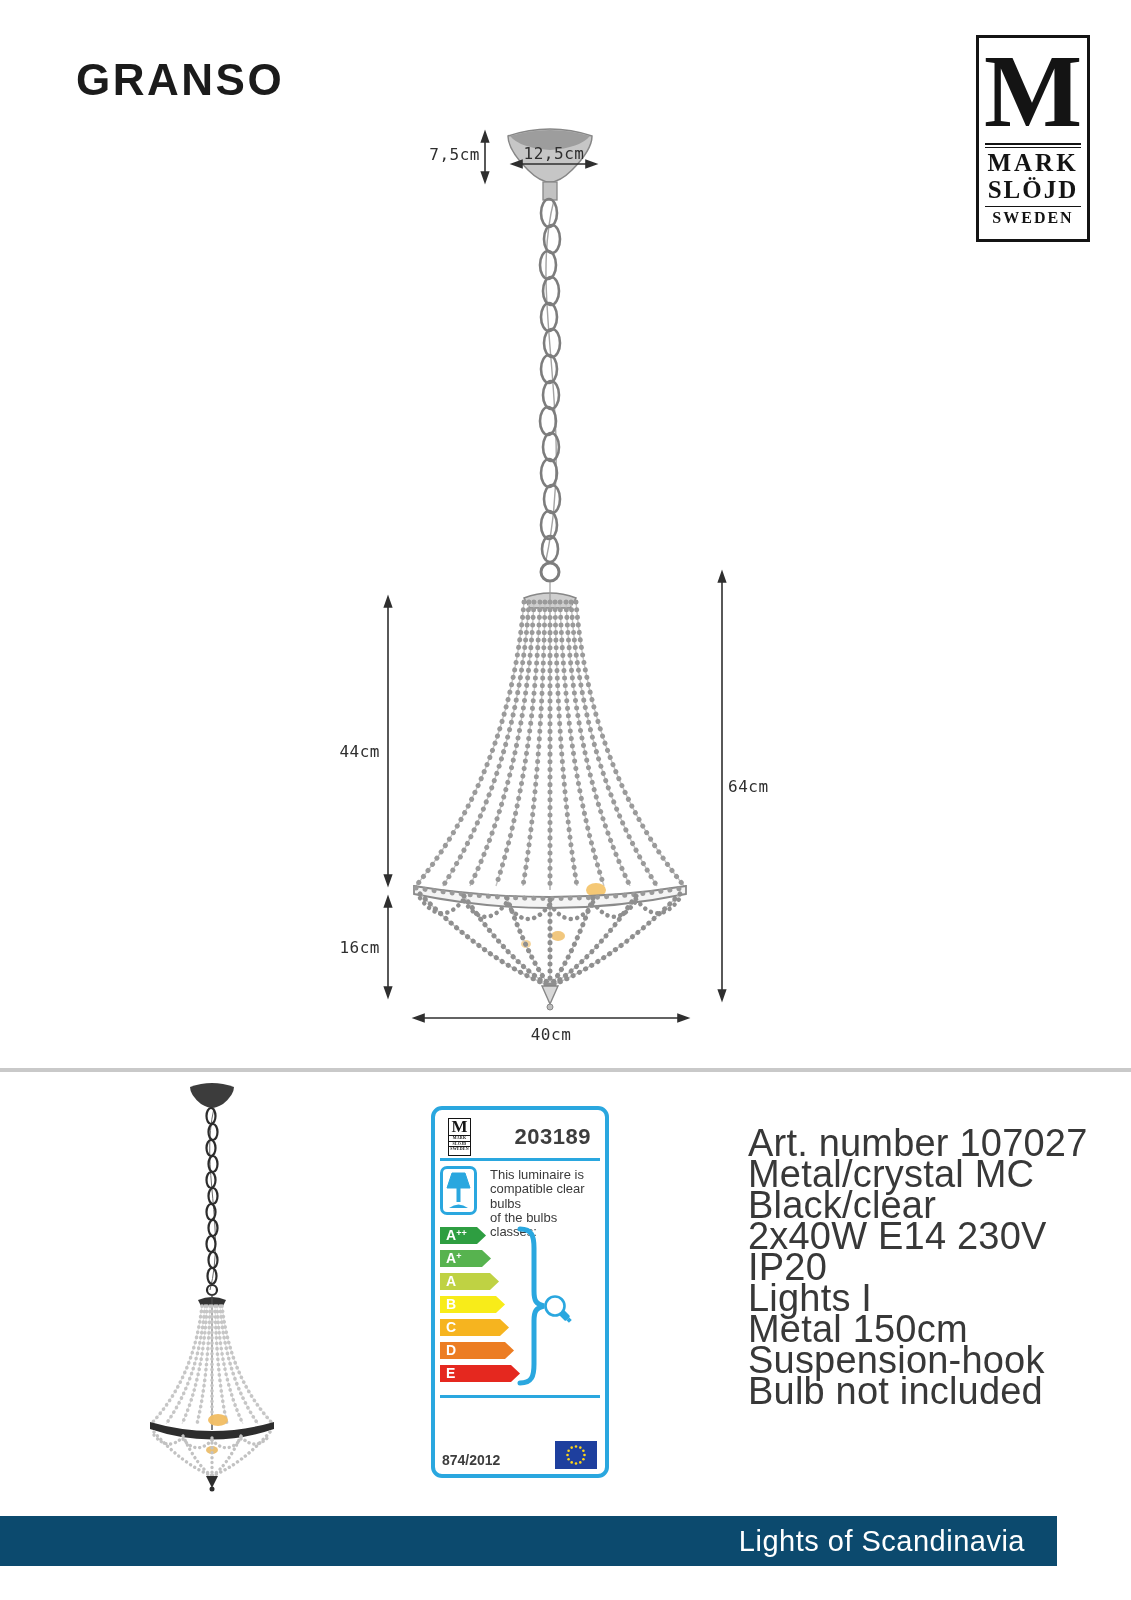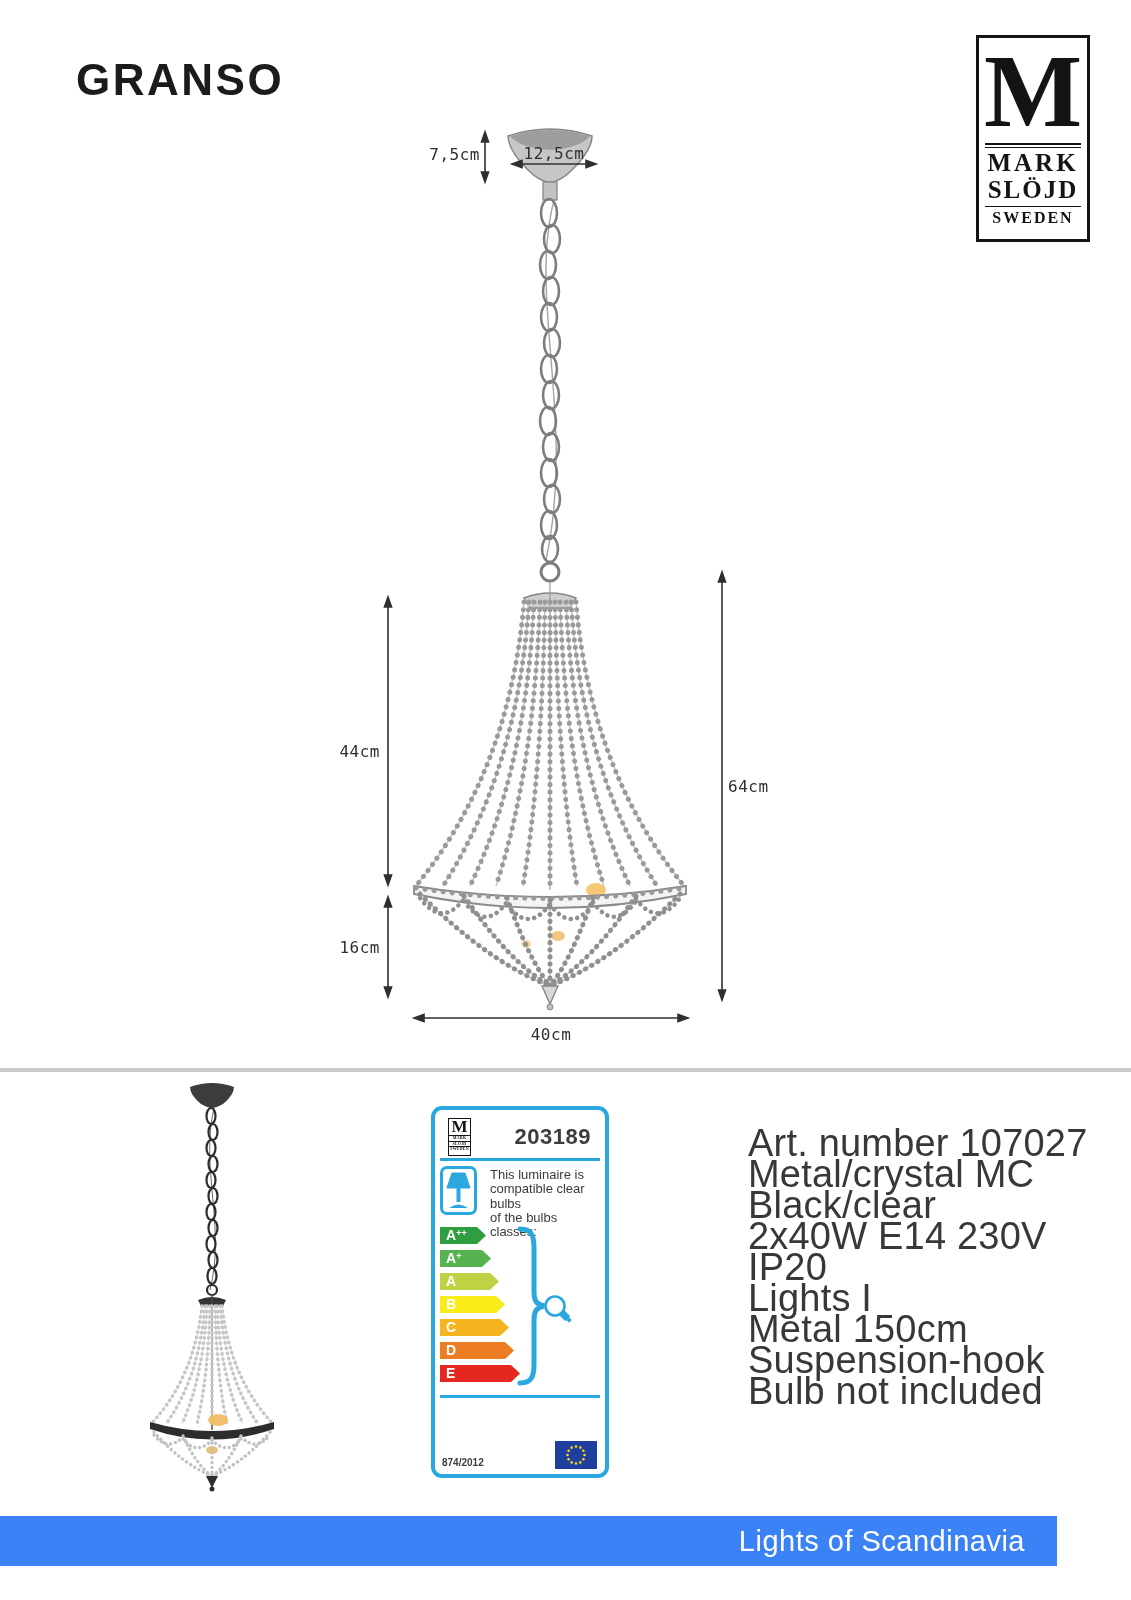--- a/index.html
+++ b/index.html
@@ -59,21 +59,21 @@
   .ec-letter { font-size:14px; line-height:17px; }
   .ec-sup { font-size:9px; line-height:10px; margin-top:-6px; }
   .ec-rows .ec-row:nth-child(1) .ec-arrow{width:46px}
   .ec-rows .ec-row:nth-child(2) .ec-arrow{width:51px}
   .ec-rows .ec-row:nth-child(3) .ec-arrow{width:59px}
   .ec-rows .ec-row:nth-child(4) .ec-arrow{width:65px}
   .ec-rows .ec-row:nth-child(5) .ec-arrow{width:69px}
   .ec-rows .ec-row:nth-child(6) .ec-arrow{width:74px}
   .ec-rows .ec-row:nth-child(7) .ec-arrow{width:80px}
   .brace-svg { position:absolute; left:82px; top:115px; }
-  .energy .reg { position:absolute; left:7px; bottom:6px; font-size:10px; font-weight:700; color:#3d3d3d; }
+  .energy .reg { position:absolute; left:7px; bottom:6px; font-size:14px; font-weight:700; color:#3d3d3d; }
   .eu-flag-svg { position:absolute; right:8px; bottom:5px; }
   
   .specs { position:absolute; left:748px; top:1128px; color:#383838; font-size:38px; line-height:31px; letter-spacing:0.2px; }
   
   .footer-bar {
     position:absolute; left:0; top:1516px; width:1057px; height:50px;
     display:flex; align-items:center; justify-content:flex-end; padding-right:32px;
   }
   .footer-bar .tagline { color:#ffffff; font-size:29px; letter-spacing:0.5px; }
   
@@ -404,17 +404,17 @@
     <div>Metal/crystal MC</div>
     <div>Black/clear</div>
     <div>2x40W E14 230V</div>
     <div>IP20</div>
     <div>Lights I</div>
     <div>Metal 150cm</div>
     <div>Suspension-hook</div>
     <div>Bulb not included</div>
   </div>
 
-  <div class="footer-bar" style="background-color: #3b82f6;">
+  <div class="footer-bar" style="background-color: #0c4a6e;">
     <span class="tagline">Lights of Scandinavia</span>
   </div>
 
 </div>
 
 </body></html>

